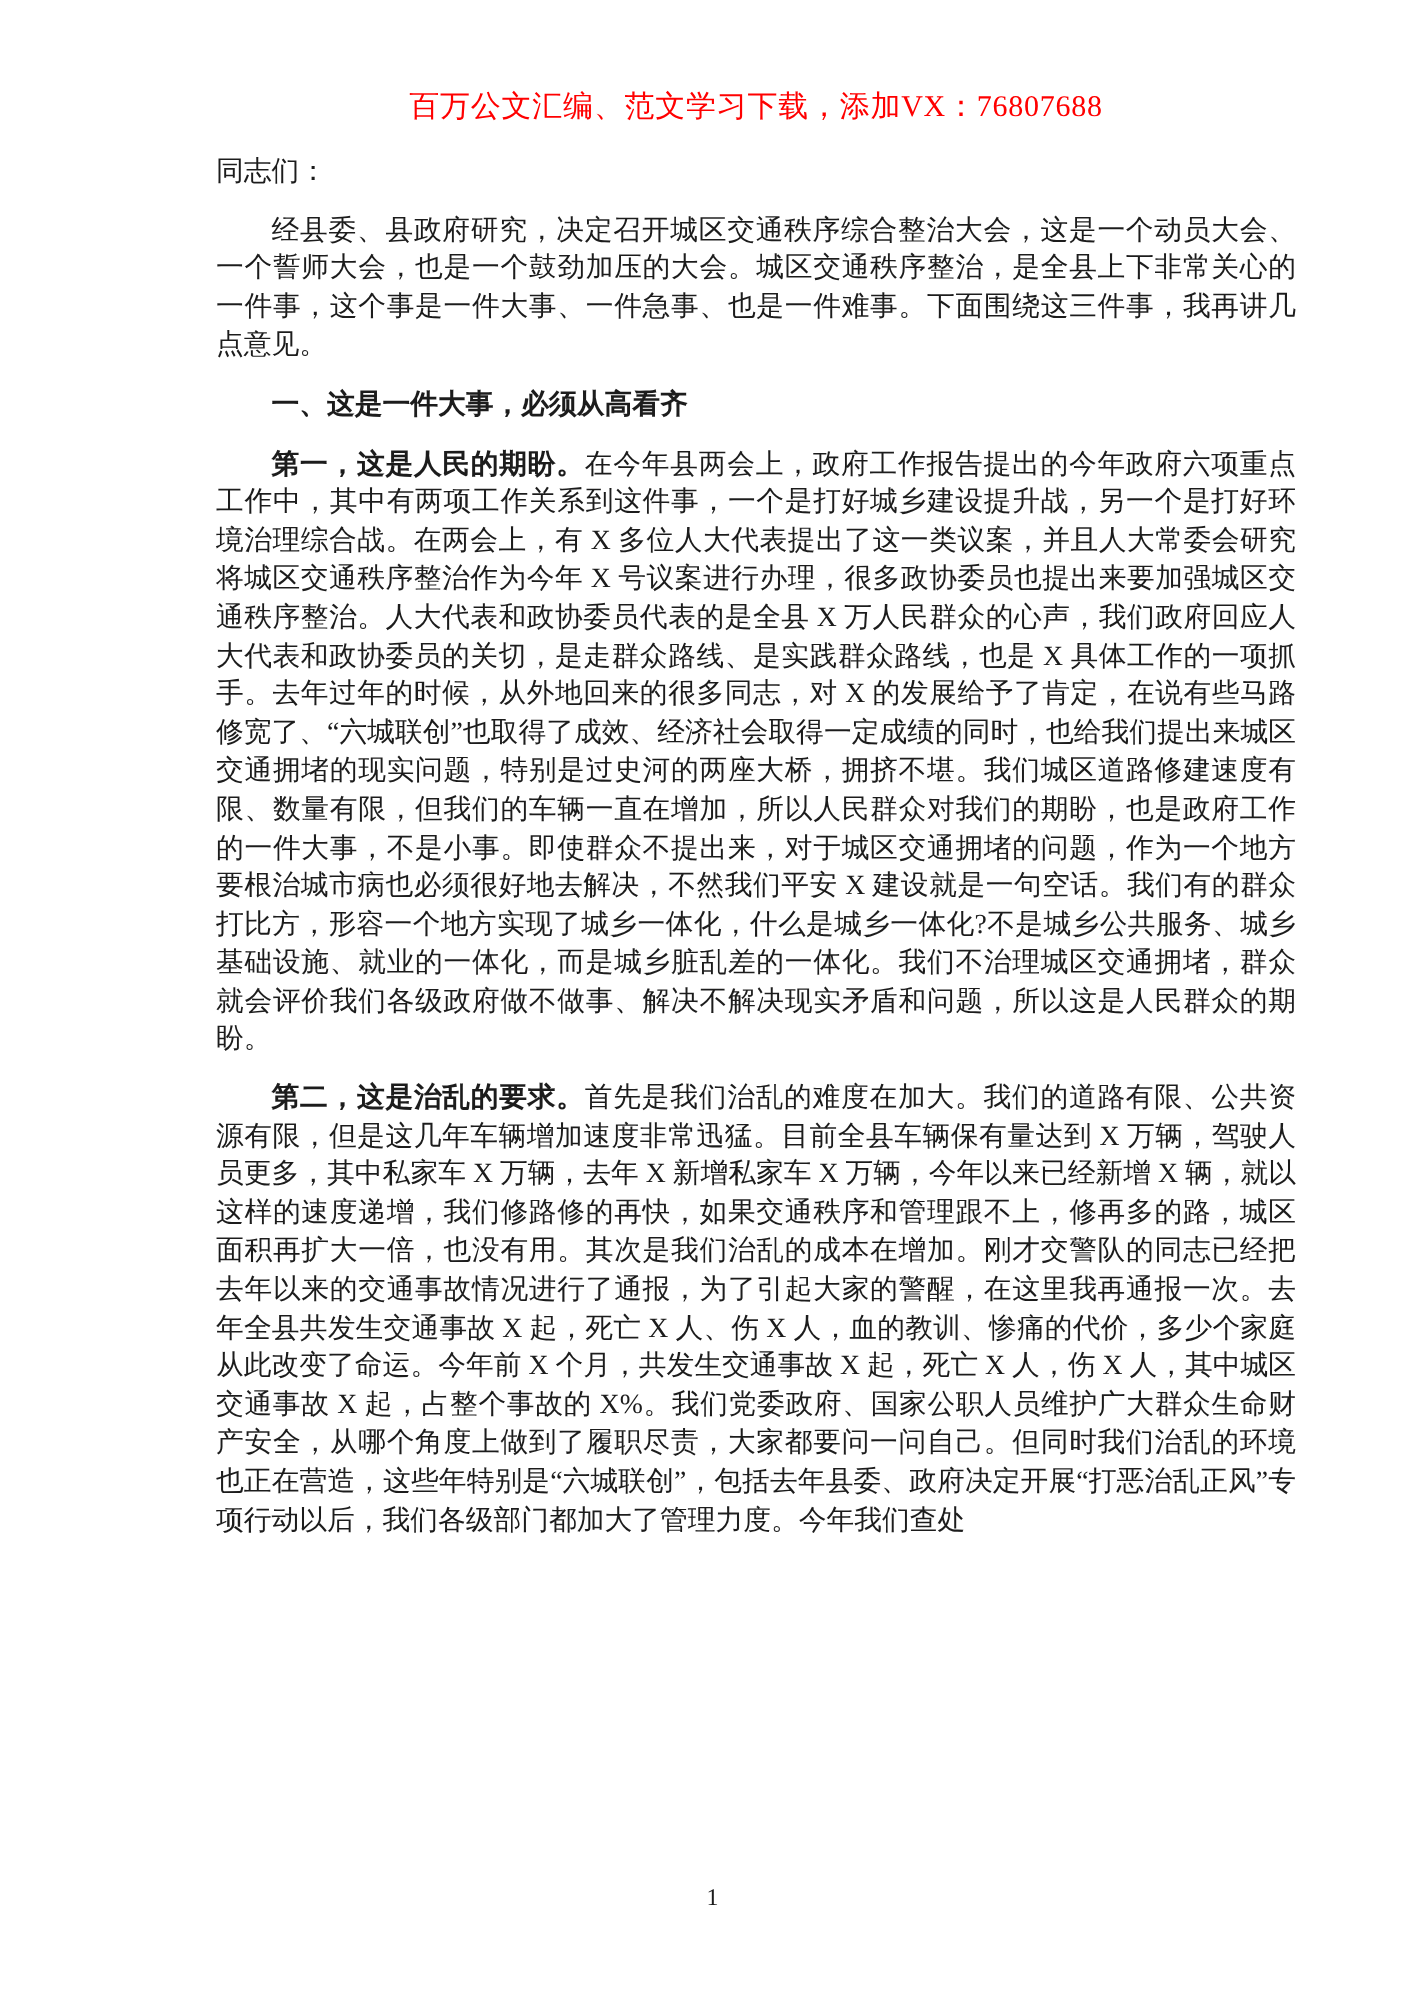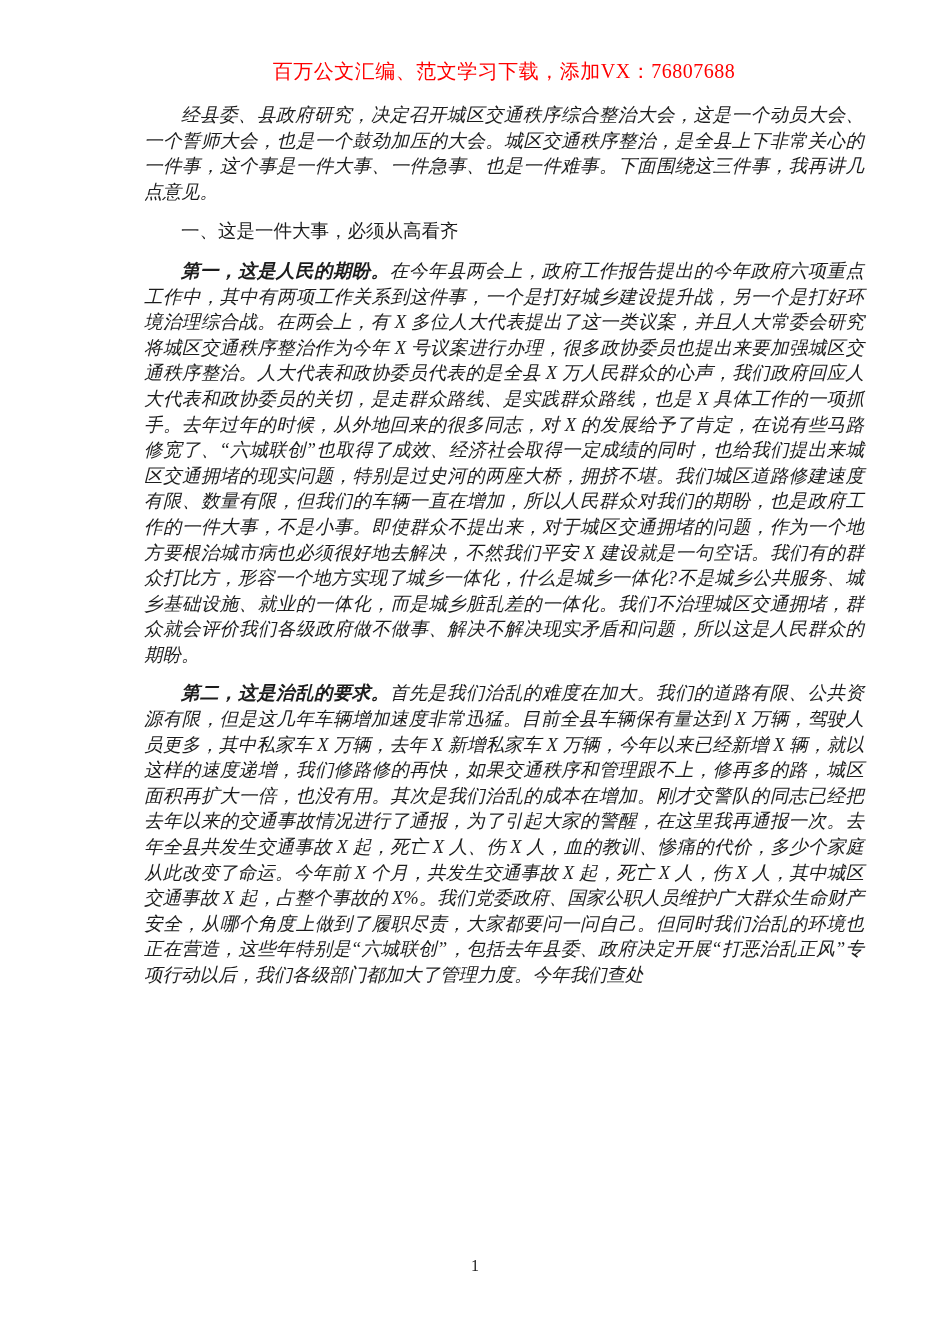--- a/index.html
+++ b/index.html
@@ -32,27 +32,26 @@
     line-height: 25.6px;
     text-align: justify;
   }
   .salutation {
     margin: 0;
     text-indent: 0;
   }
   .para {
     margin: 13px 0;
     text-indent: 2em;
-    font-style: italic;
   }
   .heading {
     margin: 14px 0;
     text-indent: 2em;
     font-size: 18.5px;
-    font-weight: normal;
+    font-weight: bold;
     line-height: 25.6px;
   }
   .para b {
     font-weight: bold;
   }
   .footer {
     position: absolute;
     left: 0;
     right: 0;
     top: 1242px;
@@ -65,20 +64,21 @@
 <body>
 
 <div class="page">
 
   <div class="header-notice">
     <span>百万公文汇编、范文学习下载，添加VX：76807688</span>
   </div>
 
   <div class="doc-body">
 
+    <p class="salutation">同志们：</p>
 
     <p class="para">经县委、县政府研究，决定召开城区交通秩序综合整治大会，这是一个动员大会、一个誓师大会，也是一个鼓劲加压的大会。城区交通秩序整治，是全县上下非常关心的一件事，这个事是一件大事、一件急事、也是一件难事。下面围绕这三件事，我再讲几点意见。</p>
 
     <p class="heading">一、这是一件大事，必须从高看齐</p>
 
 
     <p class="para"><b>第一，这是人民的期盼。</b><span>在今年县两会上，政府工作报告提出的今年政府六项重点工作中，其中有两项工作关系到这件事，一个是打好城乡建设提升战，另一个是打好环境治理综合战。在两会上，有 X 多位人大代表提出了这一类议案，并且人大常委会研究将城区交通秩序整治作为今年 X 号议案进行办理，很多政协委员也提出来要加强城区交通秩序整治。人大代表和政协委员代表的是全县 X 万人民群众的心声，我们政府回应人大代表和政协委员的关切，是走群众路线、是实践群众路线，也是 X 具体工作的一项抓手。去年过年的时候，从外地回来的很多同志，对 X 的发展给予了肯定，在说有些马路修宽了、“六城联创”也取得了成效、经济社会取得一定成绩的同时，也给我们提出来城区交通拥堵的现实问题，特别是过史河的两座大桥，拥挤不堪。我们城区道路修建速度有限、数量有限，但我们的车辆一直在增加，所以人民群众对我们的期盼，也是政府工作的一件大事，不是小事。即使群众不提出来，对于城区交通拥堵的问题，作为一个地方要根治城市病也必须很好地去解决，不然我们平安 X 建设就是一句空话。我们有的群众打比方，形容一个地方实现了城乡一体化，什么是城乡一体化?不是城乡公共服务、城乡基础设施、就业的一体化，而是城乡脏乱差的一体化。我们不治理城区交通拥堵，群众就会评价我们各级政府做不做事、解决不解决现实矛盾和问题，所以这是人民群众的期盼。</span></p>
 
     <p class="para"><b>第二，这是治乱的要求。</b><span>首先是我们治乱的难度在加大。我们的道路有限、公共资源有限，但是这几年车辆增加速度非常迅猛。目前全县车辆保有量达到 X 万辆，驾驶人员更多，其中私家车 X 万辆，去年 X 新增私家车 X 万辆，今年以来已经新增 X 辆，就以这样的速度递增，我们修路修的再快，如果交通秩序和管理跟不上，修再多的路，城区面积再扩大一倍，也没有用。其次是我们治乱的成本在增加。刚才交警队的同志已经把去年以来的交通事故情况进行了通报，为了引起大家的警醒，在这里我再通报一次。去年全县共发生交通事故 X 起，死亡 X 人、伤 X 人，血的教训、惨痛的代价，多少个家庭从此改变了命运。今年前 X 个月，共发生交通事故 X 起，死亡 X 人，伤 X 人，其中城区交通事故 X 起，占整个事故的 X%。我们党委政府、国家公职人员维护广大群众生命财产安全，从哪个角度上做到了履职尽责，大家都要问一问自己。但同时我们治乱的环境也正在营造，这些年特别是“六城联创”，包括去年县委、政府决定开展“打恶治乱正风”专项行动以后，我们各级部门都加大了管理力度。今年我们查处</span></p>
 

